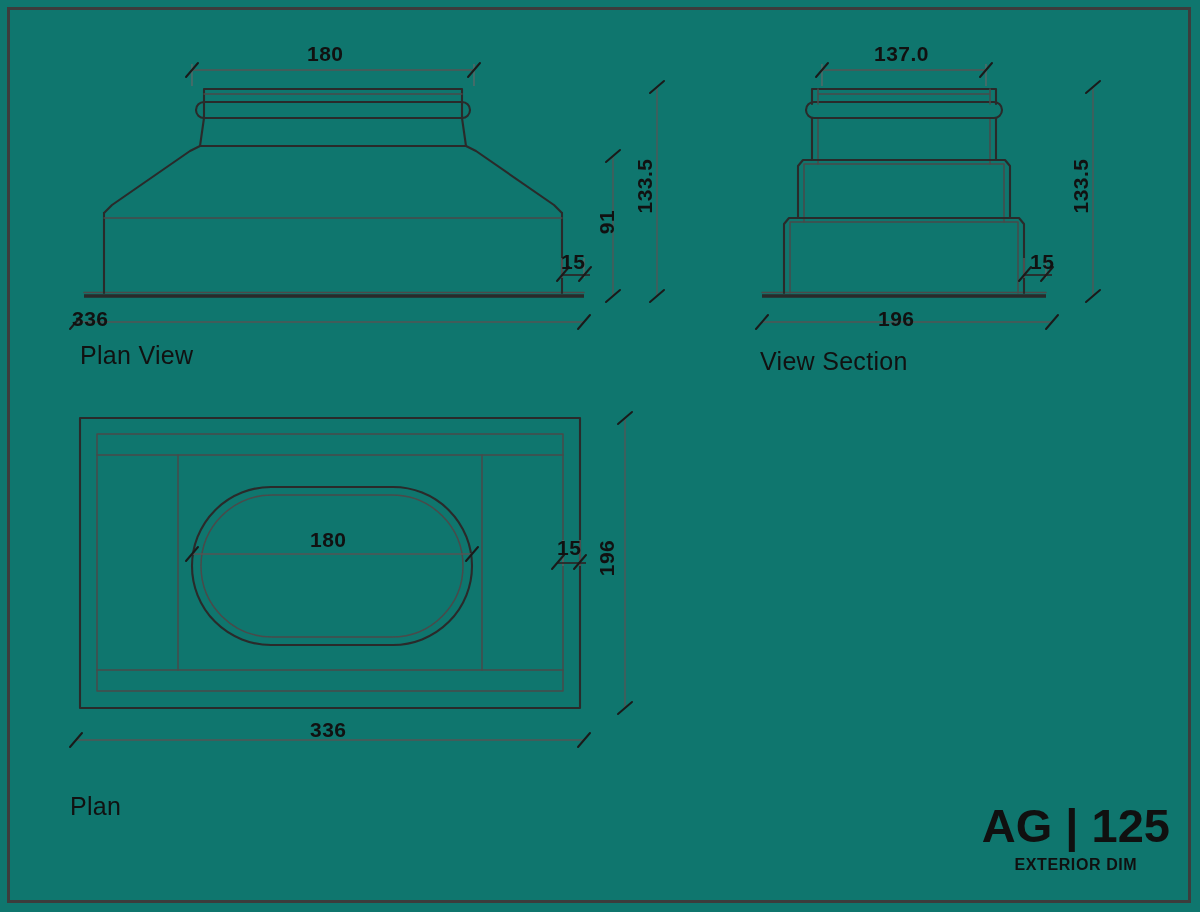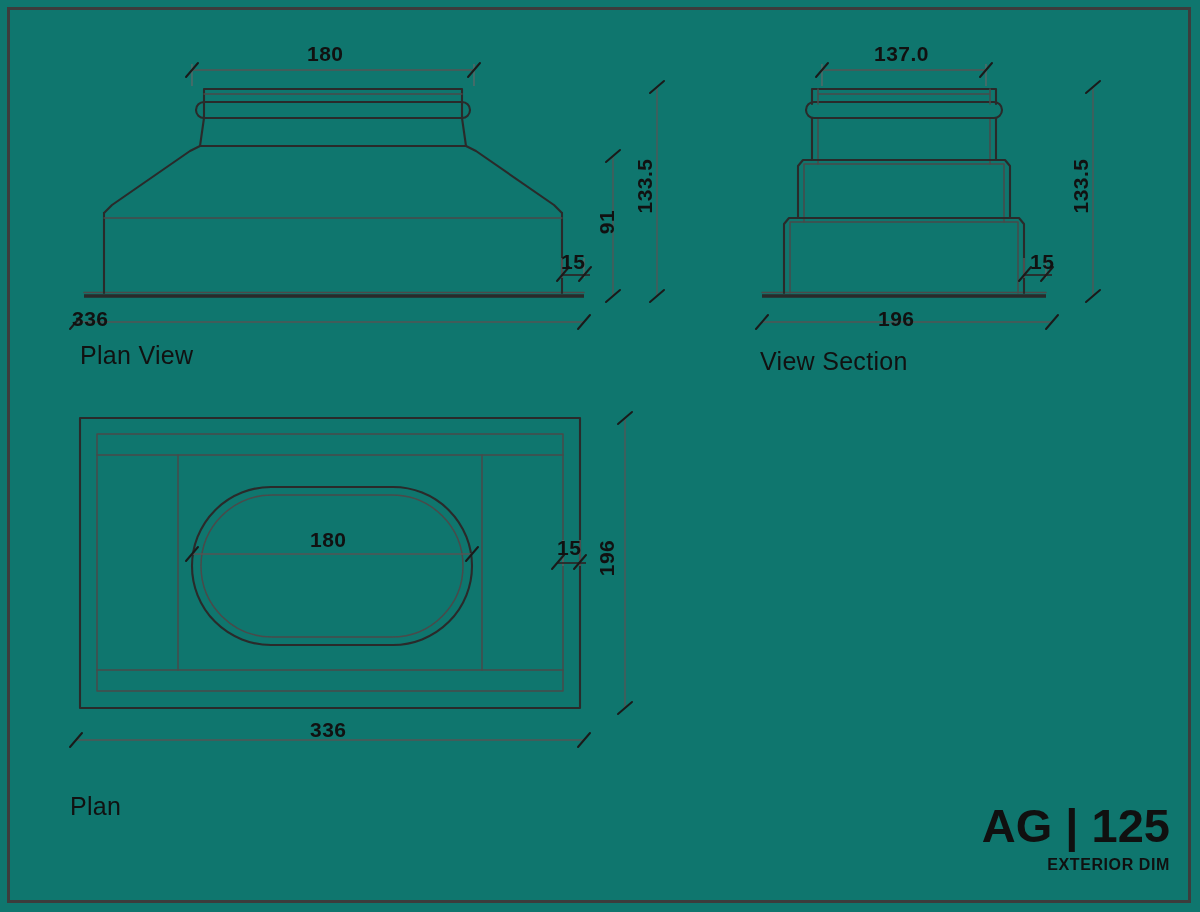--- a/index.html
+++ b/index.html
@@ -64,20 +64,21 @@
     letter-spacing: 0px;
     color: #101010;
     line-height: 1.0;
   }
   #tb-sub {
     font-size: 16px;
     font-weight: bold;
     letter-spacing: 0.6px;
     color: #101010;
     margin-top: 7px;
+    text-align: center;
   }
 </style>
 </head>
 <body>
 
 <div id="sheet">
 
   <div id="border-frame"></div>
 
   <svg class="dwg" viewBox="0 0 1200 912">

